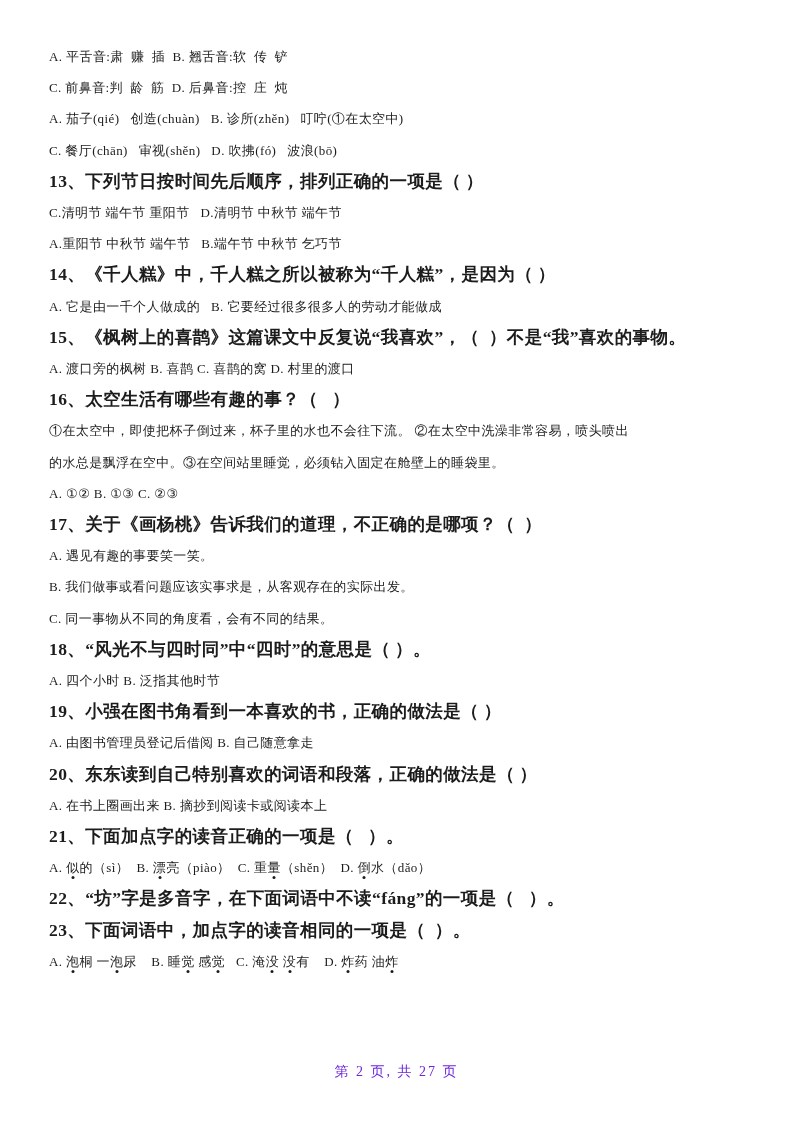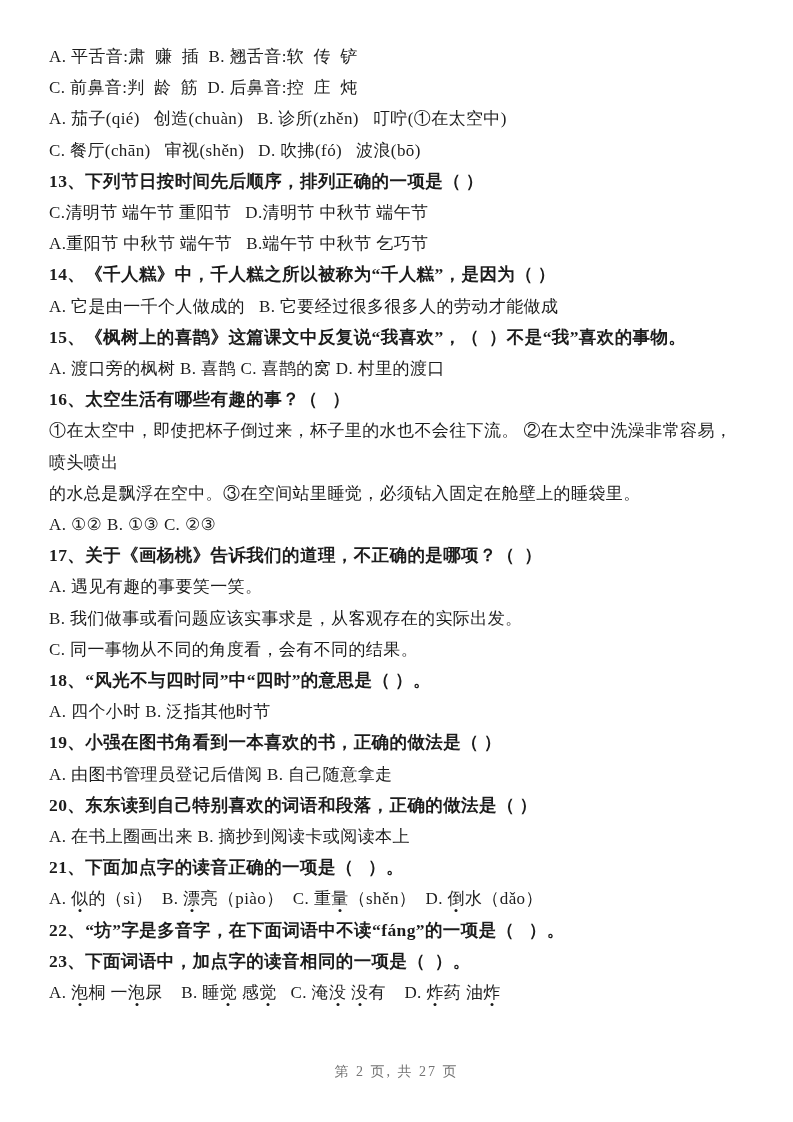--- a/index.html
+++ b/index.html
@@ -17,21 +17,21 @@
     color: #1c1c1c;
   }
   .content {
     position: absolute;
     left: 49px;
     top: 41px;
     width: 700px;
   }
   .line {
     margin: 0;
-    font-size: 17px;
+    font-size: 13px;
     line-height: 31.2px;
     letter-spacing: 0.4px;
     white-space: pre-wrap;
   }
   .line.question {
     font-weight: bold;
     font-size: 17.5px;
   }
   .dot {
     position: relative;
@@ -48,21 +48,21 @@
     background: #1c1c1c;
   }
   .footer {
     position: absolute;
     top: 1063px;
     left: 0;
     width: 793px;
     text-align: center;
     font-size: 14px;
     letter-spacing: 2px;
-    color: #737373;
+    color: #6d28d9;
   }
 </style>
 </head>
 <body>
 
 <div class="page">
   <main class="content" id="question-list">
       <p class="line option">A. 平舌音:肃  赚  插  B. 翘舌音:软  传  铲</p>
       <p class="line option">C. 前鼻音:判  龄  筋  D. 后鼻音:控  庄  炖</p>
       <p class="line option">A. 茄子(qié)   创造(chuàn)   B. 诊所(zhěn)   叮咛(①在太空中)</p>

